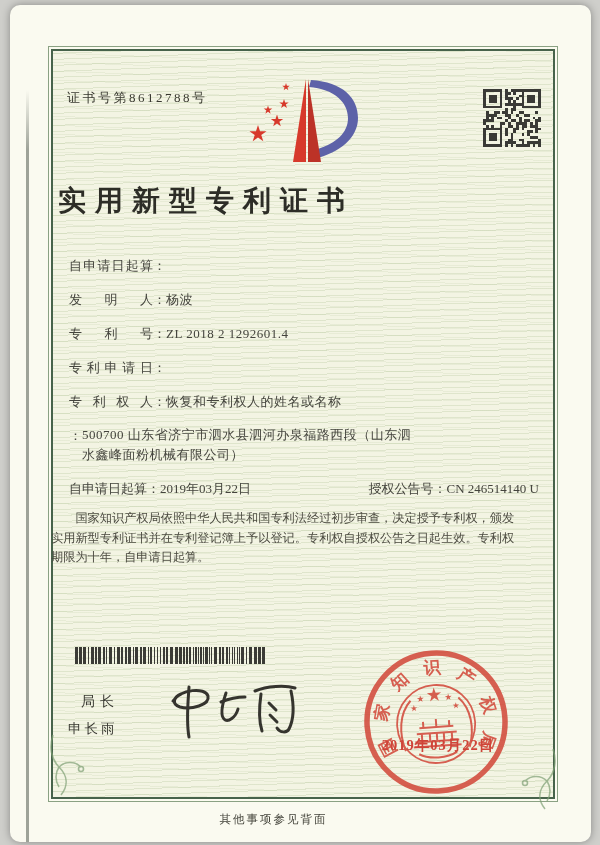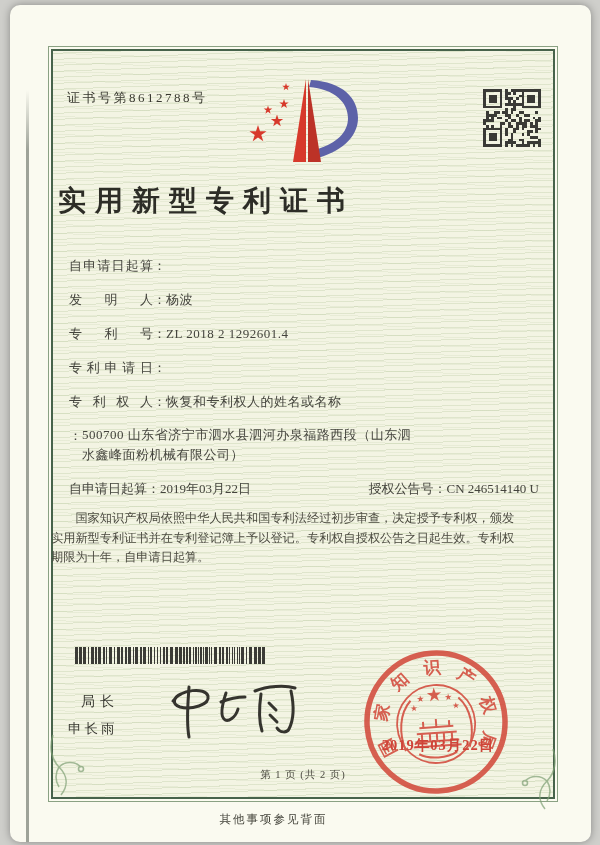--- a/index.html
+++ b/index.html
@@ -439,21 +439,20 @@
             <path d="M60,86 L60,94 M90,86 L90,94 M68,86 L68,94 M82,86 L82,94 M75,86 L75,94"></path>
             <path d="M53,94 L97,94 M51,99 L99,99"></path>
             <path d="M43,102 C37,84 39,64 51,52"></path>
             <path d="M107,102 C113,84 111,64 99,52"></path>
             <path d="M56,106 C66,112 84,112 94,106"></path>
           </g>
         </g>
       </svg>
       <div class="seal-date">2019年03月22日</div>
 
-      <div class="pageno">第 1 页 (共 2 页)</div>
 
       <svg class="corner bl" width="40" height="64" viewBox="0 0 40 64">
         <g stroke="#7fa075" stroke-width="1.6" fill="none" opacity=".7">
           <path d="M6,2 C2,14 4,26 12,34 C20,42 22,52 14,62"></path>
           <path d="M12,34 C18,28 28,28 34,34"></path>
           <circle cx="34" cy="36" r="2.5"></circle>
           <path d="M12,34 C8,40 8,48 12,54"></path>
         </g>
       </svg>
       <svg class="corner br" width="40" height="64" viewBox="0 0 40 64">

